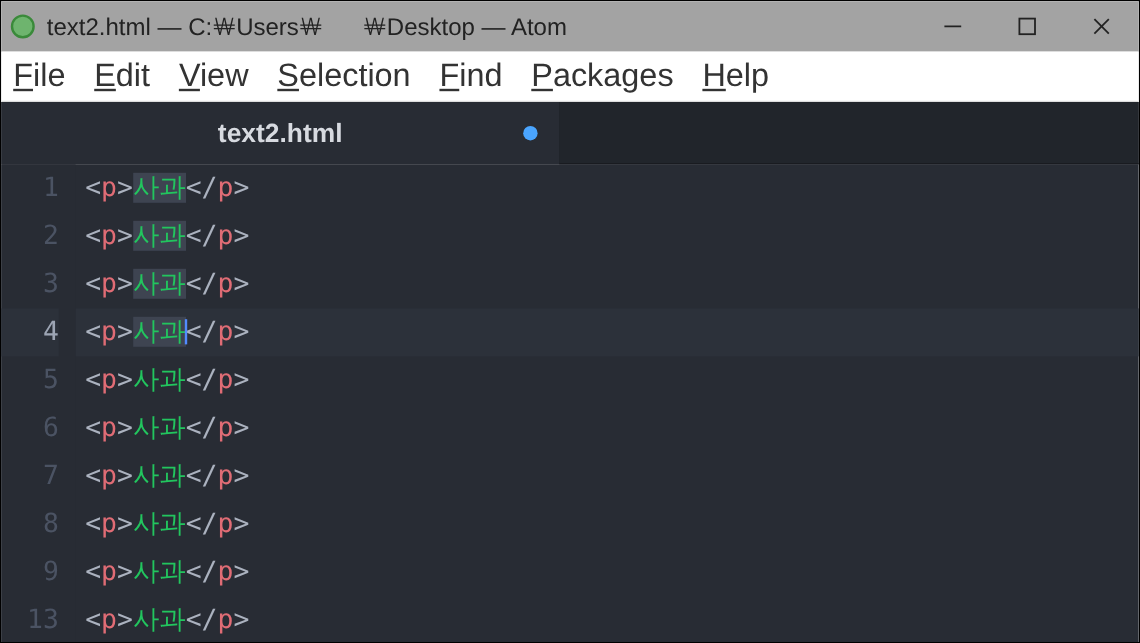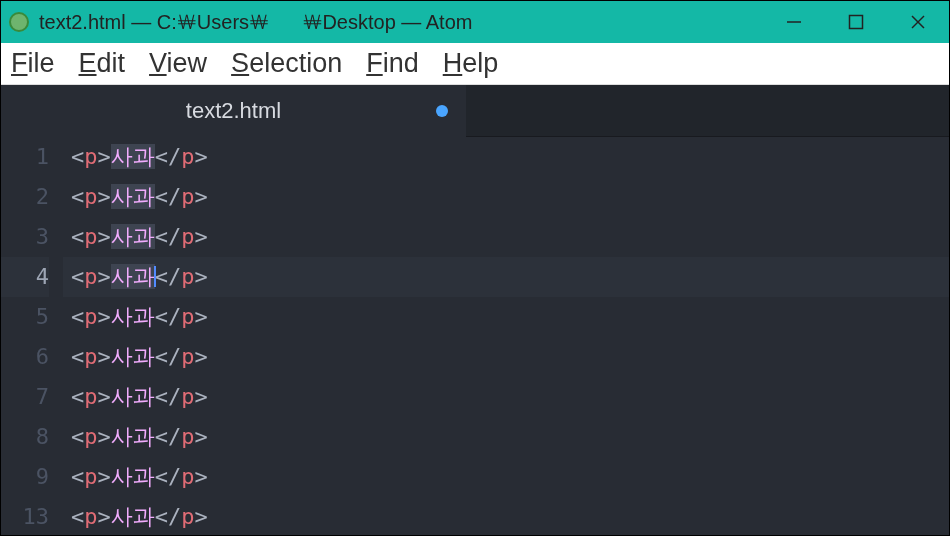--- a/index.html
+++ b/index.html
@@ -5,21 +5,21 @@
   * { margin: 0; padding: 0; box-sizing: border-box; }
   body {
     width: 950px; height: 536px;
     background: #fff;
     font-family: "Segoe UI", Arial, sans-serif;
     border: 1px solid #000;
     overflow: hidden;
   }
   .titlebar {
     height: 42px;
-    background: #14b8a6;
+    background: #a3a3a3;
     display: flex;
     align-items: center;
     padding: 0 0 0 8px;
     justify-content: space-between;
   }
   .app-icon {
     width: 20px; height: 20px;
     border-radius: 50%;
     background: #6eb46e;
     border: 2px solid #3a8a3a;
@@ -61,20 +61,21 @@
   }
   .tab {
     width: 465px;
     background: #282c34;
     display: flex;
     align-items: center;
     justify-content: center;
     position: relative;
     color: #d7dae0;
     font-size: 22px;
+    font-weight: bold;
   }
   .tab .dot {
     position: absolute;
     right: 18px;
     width: 12px; height: 12px;
     border-radius: 50%;
     background: #4aa5ff;
   }
   .tabbar .rest { flex:1; background:#21252b; border-bottom:1px solid #181a1f;}
   .editor {
@@ -96,21 +97,21 @@
   .gutter .ln.active { color: #9da5b4; background:#2c313a;}
   .code { flex:1; position: relative; }
   .line {
     height: 40px; line-height: 40px;
     padding-left: 8px;
     white-space: pre;
   }
   .line.active { background: #2c313a; }
   .punct { color: #abb2bf; }
   .tag { color: #e06c75; }
-  .text { color: #f0abfc; }
+  .text { color: #22c55e; }
   .line .sel { background: #3e4451; }
   .line.has-cursor .sel { position: relative; }
   .line.has-cursor .sel::after{
     content:""; position:absolute; right:-1px; top:2px; bottom:2px;
     width:2px; background:#528bff;
   }
 </style>
 </head>
 <body>
 
@@ -136,20 +137,21 @@
     </div>
   </div>
 </div>
 
 <div class="menubar">
   <div class="menu-item"><span class="ul">F</span>ile</div>
   <div class="menu-item"><span class="ul">E</span>dit</div>
   <div class="menu-item"><span class="ul">V</span>iew</div>
   <div class="menu-item"><span class="ul">S</span>election</div>
   <div class="menu-item"><span class="ul">F</span>ind</div>
+  <div class="menu-item"><span class="ul">P</span>ackages</div>
   <div class="menu-item"><span class="ul">H</span>elp</div>
 </div>
 
 <div class="tabbar">
   <div class="tab">
     <span>text2.html</span>
     <span class="dot"></span>
   </div>
   <div class="rest"></div>
 </div>

